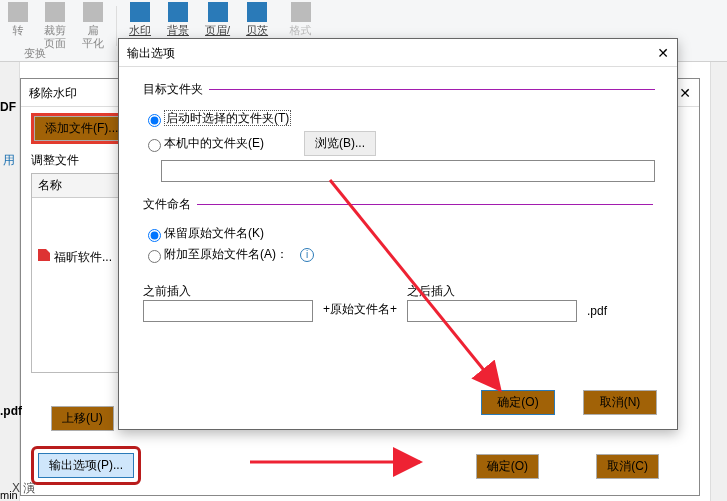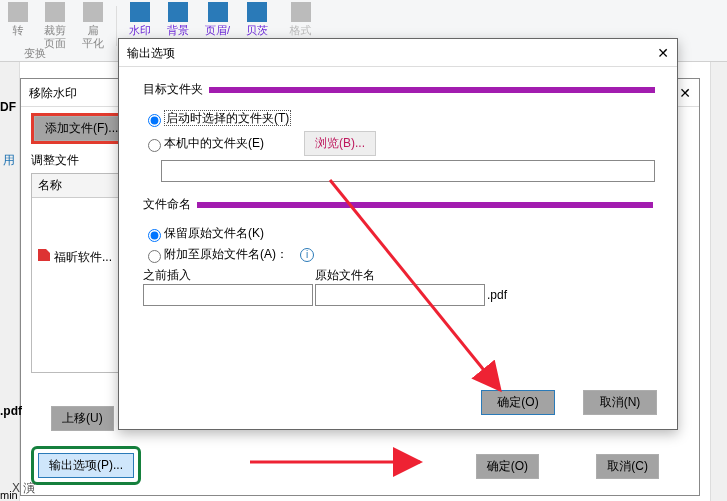--- a/index.html
+++ b/index.html
@@ -1,62 +1,62 @@
 <!DOCTYPE html>
 <html><head>
 <meta charset="utf-8">
 <style>
   * { box-sizing: border-box; font-family: "Microsoft YaHei", "SimSun", sans-serif; font-size: 12px; }
   body { margin: 0; background: #fff; width: 727px; height: 501px; overflow: hidden; position: relative; }
 
   
   .ribbon { position: absolute; top: 0; left: 0; right: 0; height: 62px; background: #f5f6f7; border-bottom: 1px solid #d0d0d0; display: flex; }
   .ribbon-group { display: flex; flex-direction: column; align-items: center; padding: 2px 8px 0; color: #888; }
-  .ribbon-group.on { color: #6d28d9; }
+  .ribbon-group.on { color: #404040; text-decoration: underline; }
   .ribbon-icon { width: 20px; height: 20px; background: #2a7ab8; margin-bottom: 2px; }
   .ribbon-icon.gray { background: #bbb; }
   .ribbon-label { font-size: 11px; line-height: 13px; text-align: center; }
   .ribbon-sep { width: 1px; background: #ddd; margin: 6px 4px; height: 40px; }
 
   
   .leftstrip { position: absolute; left: 0; top: 62px; width: 20px; bottom: 0; background: #f0f0f0; border-right: 1px solid #ddd; }
   .leftstrip span { display: block; color: #1a6fb0; padding: 90px 3px 0; }
 
   
   .dlg1 { position: absolute; left: 20px; top: 78px; width: 680px; height: 418px; background: #fff; border: 1px solid #888; }
   .dlg1-title { height: 28px; line-height: 28px; padding: 0 8px; border-bottom: 1px solid #ddd; }
   .dlg1-title .close { float: right; font-size: 14px; }
   .dlg1-body { padding: 6px 10px; }
   .addfile-box { border: 3px solid #e23b2e; padding: 0; display: inline-block; }
-  .btn { background: #a3a3a3; border: 1px solid #adadad; padding: 3px 10px; cursor: pointer; display: inline-block; }
+  .btn { background: #a16207; border: 1px solid #adadad; padding: 3px 10px; cursor: pointer; display: inline-block; }
   .btn.blue { background: #cfe6fb; border: 1px solid #2a7ab8; }
-  .btn.disabled { color: #be185d; background: #eee; border: 1px solid #ccc; }
+  .btn.disabled { color: #000000; background: #eee; border: 1px solid #ccc; }
   .section-h { margin: 8px 0 4px; }
   .filelist { border: 1px solid #bbb; height: 200px; width: 100px; }
   .filelist-head { background: #f4f4f4; border-bottom: 1px solid #ccc; padding: 3px 6px; }
   .filelist-row { padding: 4px 6px; margin-top: 47px; }
   .file-icon { display: inline-block; width: 12px; height: 12px; background: #d33; margin-right: 4px; position: relative; }
   .file-icon::after { content: ''; position: absolute; right: 0; top: 0; border-top: 4px solid #fff; border-left: 4px solid transparent; }
   .dlg1-foot { position: absolute; left: 10px; right: 10px; bottom: 10px; display: flex; align-items: center; }
   .dlg1-move { position: absolute; left: 30px; bottom: 64px; text-align: center; }
-  .highlight-box { border: 3px solid #15803d; border-radius: 6px; padding: 4px; display: inline-block; }
+  .highlight-box { border: 3px solid #b91c1c; border-radius: 6px; padding: 4px; display: inline-block; }
   .pdftab { position: absolute; left: 0; top: 404px; font-weight: bold; }
   .pdftab2 { position: absolute; left: 12px; top: 480px; font-size: 11px; color: #444; }
 
   
   .dlg2 { position: absolute; left: 118px; top: 38px; width: 560px; height: 392px; background: #fff; border: 1px solid #666; box-shadow: 0 4px 12px rgba(0,0,0,0.28); }
   .dlg2-title { height: 28px; line-height: 28px; padding: 0 8px; border-bottom: 1px solid #ddd; display: flex; justify-content: space-between; }
   .dlg2-body { padding: 8px 24px; }
-  fieldset { border: none; border-top: 6px solid #a21caf; margin: 6px 0 0; padding: 8px 0 4px; }
+  fieldset { border: none; border-top: 1px solid #a21caf; margin: 6px 0 0; padding: 8px 0 4px; }
   legend { padding: 0 6px 0 0; }
   .row { display: flex; align-items: center; margin: 4px 0; }
   .row label { }
   input[type=text].path { width: 494px; height: 22px; border: 1px solid #888; padding: 0 4px; }
   .browse { margin-left: 40px; }
-  .naming-cols { display: flex; align-items: flex-end; gap: 2px; margin-top: 4px; }
+  .naming-cols { display: flex; align-items: flex-end; gap: 10px; margin-top: 20px; }
   .col { display: flex; flex-direction: column; }
   .col input[type=text] { width: 170px; height: 22px; border: 1px solid #888; }
   .mid { padding-bottom: 4px; }
   .info-icon { color: #2a7ab8; margin-left: 12px; font-style: normal; border: 1px solid #2a7ab8; border-radius: 50%; width: 14px; height: 14px; display: inline-flex; align-items: center; justify-content: center; font-size: 10px; }
   .dlg2-foot { position: absolute; right: 20px; bottom: 14px; display: flex; gap: 28px; }
   .dlg2-foot .btn { min-width: 74px; text-align: center; }
 
   
   .arrow { position: absolute; pointer-events: none; }
   .arrow svg { overflow: visible; }
@@ -181,22 +181,23 @@
       <div class="row">
         <input type="radio" name="nm" style="">
         <label>附加至原始文件名(A)：</label>
         <i class="info-icon">i</i>
       </div>
       <div class="naming-cols">
         <div class="col">
           <span>之前插入</span>
           <input type="text" value="" style="">
         </div>
+        <div class="mid">+原始文件名+</div>
         <div class="col">
-          <span>原始文件名</span>
+          <span>之后插入</span>
           <input type="text" value="" style="">
         </div>
         <div class="mid">.pdf</div>
       </div>
     </fieldset>
   </div>
   <div class="dlg2-foot">
     <span class="btn" style="border:1px solid #2a7ab8">确定(O)</span>
     <span class="btn">取消(N)</span>
   </div>

